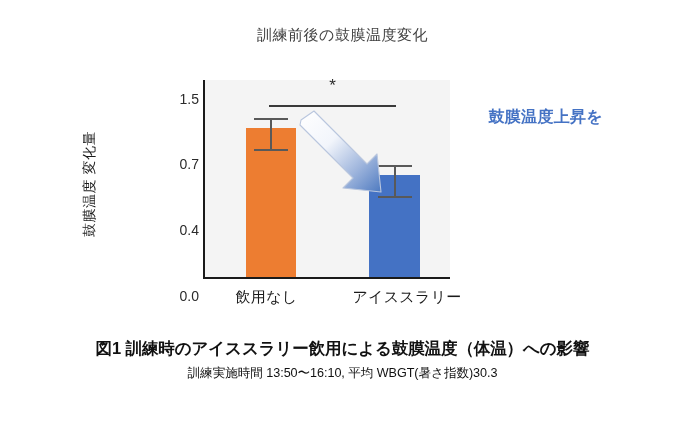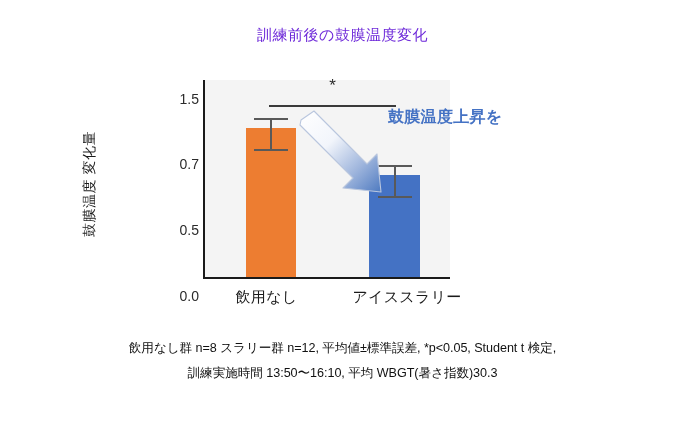--- a/index.html
+++ b/index.html
@@ -27,21 +27,21 @@
   }
 
   #chart-title {
     position: absolute;
     left: 0;
     top: 26px;
     width: 685px;
     text-align: center;
     font-size: 15px;
     letter-spacing: 0.5px;
-    color: #6d28d9;
+    color: #404040;
     white-space: nowrap;
   }
 
   
   #plot-area {
     position: absolute;
     left: 203px;
     top: 80px;
     width: 245px;
     height: 197px;
@@ -163,21 +163,21 @@
     height: 90px;
     pointer-events: none;
   }
 
   
   #callout-text {
     position: absolute;
     left: 388px;
     top: 106px;
     width: 215px;
-    text-align: left;
+    text-align: right;
     font-size: 16px;
     font-weight: bold;
     color: #4472c4;
     line-height: 1.32;
     letter-spacing: 0.3px;
   }
   #callout-text .line2 { display: block; }
 
   
   .x-label {
@@ -218,21 +218,21 @@
 </style>
 </head>
 <body>
 
 <div id="figure-panel">
 
   <div id="chart-title">訓練前後の鼓膜温度変化</div>
 
   <div class="y-tick" id="ytick-0">1.5</div>
   <div class="y-tick" id="ytick-1">0.7</div>
-  <div class="y-tick" id="ytick-2">0.5</div>
+  <div class="y-tick" id="ytick-2">0.4</div>
   <div class="y-tick" id="ytick-3">0.0</div>
 
   <div id="y-axis-title">鼓膜温度 変化量</div>
 
   <div id="plot-area">
 
     <div id="sig-line"></div>
     <div id="sig-star">*</div>
 
     <div class="bar" id="bar-0"></div>
@@ -264,15 +264,15 @@
 
   <div id="callout-text">
     <span class="line1">鼓膜温度上昇を</span>
   </div>
 
   <div class="x-label" id="xlabel-1">アイススラリー</div>
   <div class="x-label" id="xlabel-0">飲用なし</div>
 </div>
 
 <div id="caption-block">
-  <div class="caption-line">飲用なし群 n=8 スラリー群 n=12, 平均値±標準誤差, *p&lt;0.05, Student t 検定,</div>
+  <div id="caption-title">図1 訓練時のアイススラリー飲用による鼓膜温度（体温）への影響</div>
   <div class="caption-line">訓練実施時間 13:50〜16:10, 平均 WBGT(暑さ指数)30.3</div>
 </div>
 
 </body></html>

